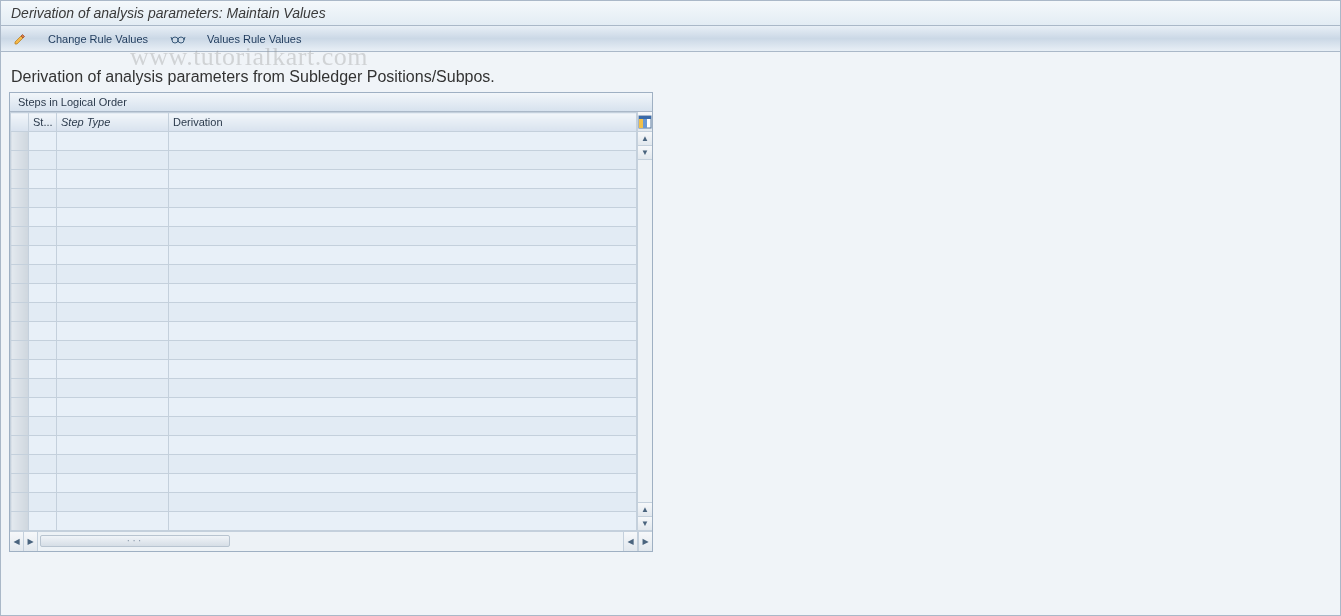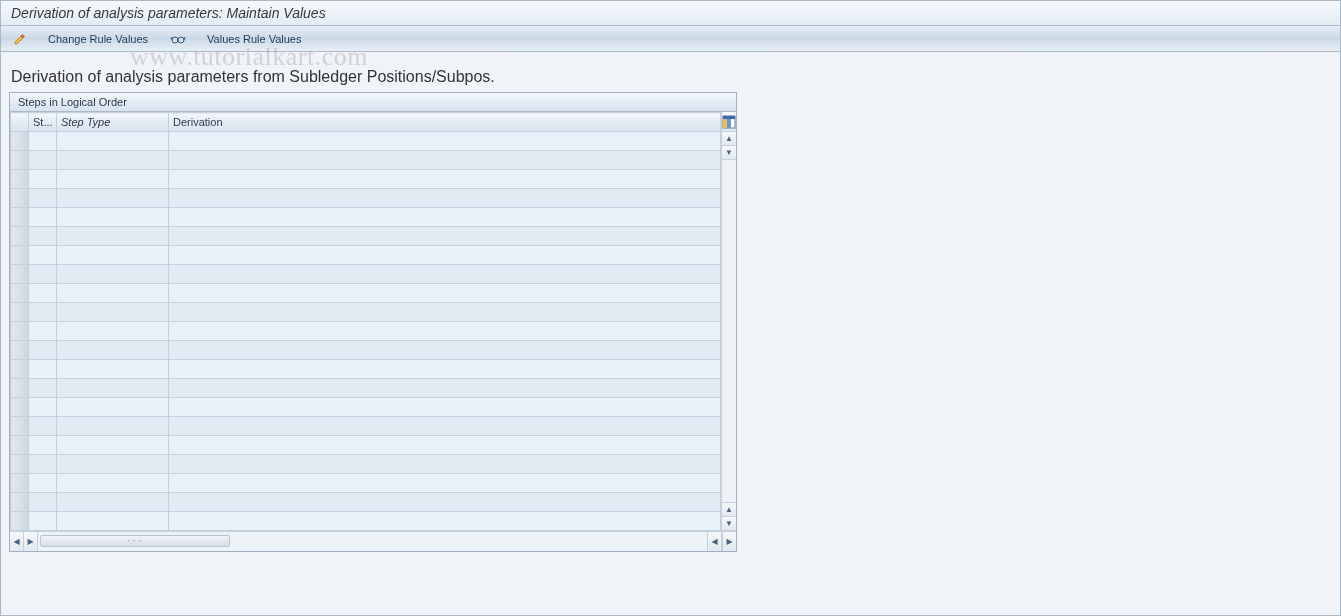--- a/index.html
+++ b/index.html
@@ -42,21 +42,21 @@
   }
   .content {
     padding: 10px 8px;
   }
   .subtitle {
     font-size: 16px;
     color: #333;
     margin: 6px 2px 6px 2px;
   }
   .grid-wrap {
-    width: 728px;
+    width: 644px;
     border: 1px solid #9fb0c3;
     background: #4c1d95;
     display: flex;
     flex-direction: column;
   }
   .grid-caption {
     background: linear-gradient(#f2f6fa, #d7e2ee);
     border-bottom: 1px solid #aab8c8;
     padding: 3px 8px;
     font-size: 11px;

